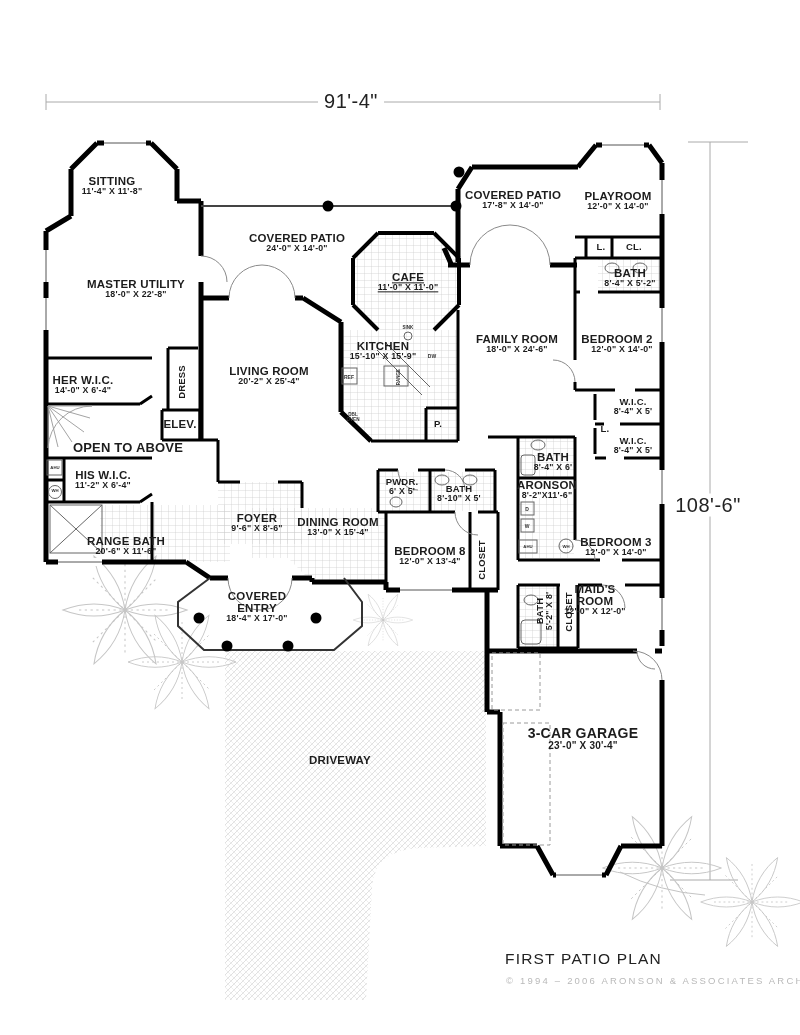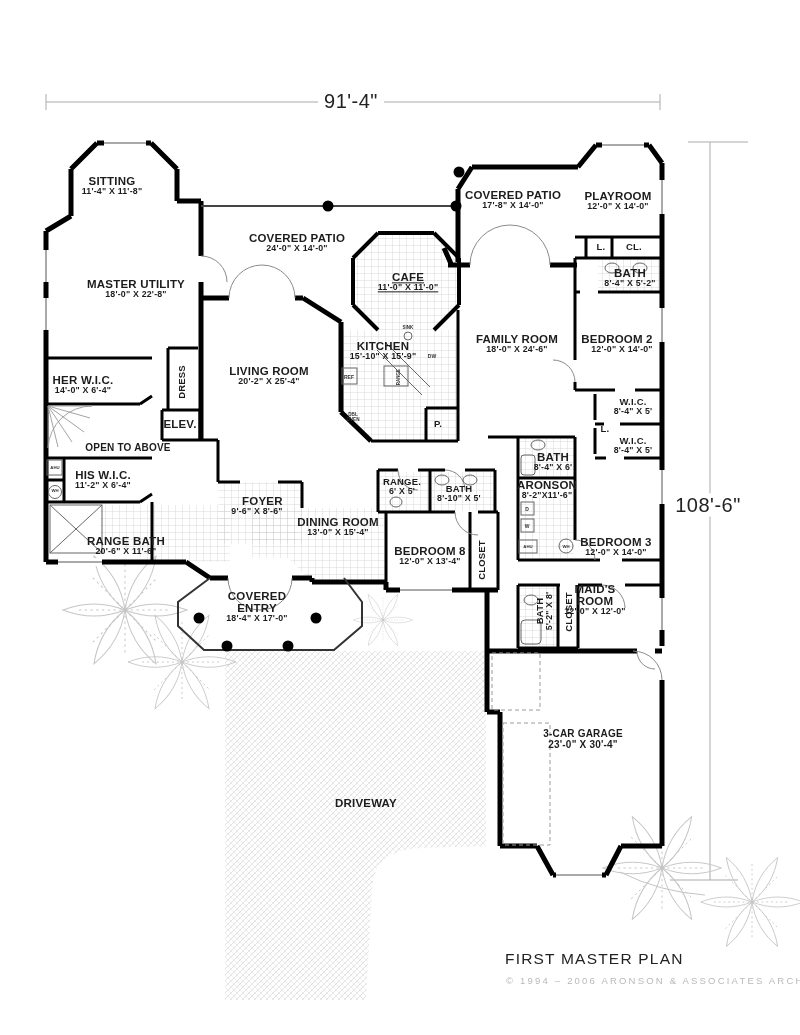--- a/index.html
+++ b/index.html
@@ -4,21 +4,21 @@
 <style>
   html,body{margin:0;padding:0;background:#fff;}
   #plan{position:relative;width:800px;height:1035px;background:#fff;overflow:hidden;
         font-family:"Liberation Sans", sans-serif;color:#1c1c1c;}
   #plan svg{position:absolute;left:0;top:0;}
   .lbl{position:absolute;text-align:center;line-height:1.05;white-space:nowrap;
        transform:translate(-50%,-50%);}
   .lbl .rname{display:block;font-weight:700;font-size:11.5px;letter-spacing:.2px;}
   .lbl .rdim{display:block;font-weight:700;font-size:8.8px;letter-spacing:.2px;}
   .sm .rname{font-size:9.5px;}
-  .xs .rname{font-size:10px;}
+  .xs .rname{font-size:13px;}
   .wrap{white-space:normal;width:72px;}
   .vert{transform:translate(-50%,-50%) rotate(-90deg);}
   .fix{position:absolute;transform:translate(-50%,-50%);font-size:5px;font-weight:700;
        color:#333;letter-spacing:0;line-height:1;text-align:center;}
   .fix.vert{transform:translate(-50%,-50%) rotate(-90deg);}
   .fix.wraps{white-space:normal;width:18px;font-size:4.6px;}
   .dim{position:absolute;transform:translate(-50%,-50%);font-size:20px;font-weight:400;
        color:#222;background:#fff;padding:0 6px;letter-spacing:.5px;}
   .titleblk{position:absolute;font-size:15.5px;font-weight:400;letter-spacing:1.2px;color:#222;}
   .copyr{position:absolute;font-size:9.5px;font-weight:400;letter-spacing:2.2px;color:#b9b9b9;white-space:nowrap;}
@@ -306,26 +306,26 @@
       <span class="rdim">8'-4" X 6'</span>
     </div>
 <div class="lbl" style="left:547px;top:490px;">
       <span class="rname">ARONSON</span>
       <span class="rdim">8'-2"X11'-6"</span>
     </div>
 <div class="lbl" style="left:616px;top:507px;margin-top:40px;">
       <span class="rname">BEDROOM 3</span>
       <span class="rdim">12'-0" X 14'-0"</span>
     </div>
-<div class="lbl" style="left:257px;top:506px;text-align:right;">
+<div class="lbl" style="left:257px;top:523px;">
       <span class="rname">FOYER</span>
       <span class="rdim">9'-6" X 8'-6"</span>
     </div>
 <div class="lbl sm" style="left:402px;top:487px;">
-      <span class="rname">RANGE.</span>
+      <span class="rname">PWDR.</span>
       <span class="rdim">6' X 5'</span>
     </div>
 <div class="lbl sm" style="left:459px;top:494px;">
       <span class="rname">BATH</span>
       <span class="rdim">8'-10" X 5'</span>
     </div>
 <div class="lbl" style="left:338px;top:527px;">
       <span class="rname">DINING ROOM</span>
       <span class="rdim">13'-0" X 15'-4"</span>
     </div>
@@ -349,38 +349,38 @@
       <span class="rdim">12'-0" X 12'-0"</span>
     </div>
 <div class="lbl vert sm" style="left:545px;top:611px;">
       <span class="rname">BATH</span>
       <span class="rdim">5'-2" X 8'</span>
     </div>
 <div class="lbl vert sm" style="left:569px;top:612px;">
       <span class="rname">CLOSET</span>
     </div>
 <div class="lbl" style="left:583px;top:739px;">
-      <span class="rname" style="font-size:10px;">3-CAR GARAGE</span>
+      <span class="rname" style="font-size:14px;">3-CAR GARAGE</span>
       <span class="rdim" style="font-size:10px;">23'-0" X 30'-4"</span>
     </div>
-<div class="lbl" style="left:366px;top:760px;margin-top:43px;">
+<div class="lbl" style="left:340px;top:760px;">
       <span class="rname">DRIVEWAY</span>
     </div>
 <div class="lbl sm" style="left:438px;top:424px;">
       <span class="rname">P.</span>
     </div>
 
 <div class="fix" style="left:408px;top:328px;font-size:4.5px;">SINK</div>
 <div class="fix" style="left:432px;top:356px;">DW</div>
 <div class="fix" style="left:349px;top:377px;">REF</div>
 <div class="fix vert" style="left:399px;top:377px;font-size:4.5px;">RANGE</div>
 <div class="fix wraps" style="left:353px;top:418px;">DBL OVEN</div>
 <div class="fix" style="left:527px;top:509px;">D</div>
 <div class="fix" style="left:527px;top:526px;">W</div>
 <div class="fix" style="left:528px;top:547px;font-size:4.3px;">AHU</div>
 <div class="fix" style="left:566px;top:547px;font-size:4.3px;">WH</div>
 <div class="fix" style="left:55px;top:468px;font-size:4.3px;">AHU</div>
 <div class="fix" style="left:55px;top:491px;font-size:4.3px;">WH</div>
 
-<div class="titleblk" style="left:505px;top:950px;">FIRST MASTER PLAN</div>
+<div class="titleblk" style="left:505px;top:950px;">FIRST PATIO PLAN</div>
 <div class="copyr" style="left:506px;top:975px;">© 1994 – 2006 ARONSON &amp; ASSOCIATES ARCHITECTURE</div>
 
 </div>
 
 </body></html>

